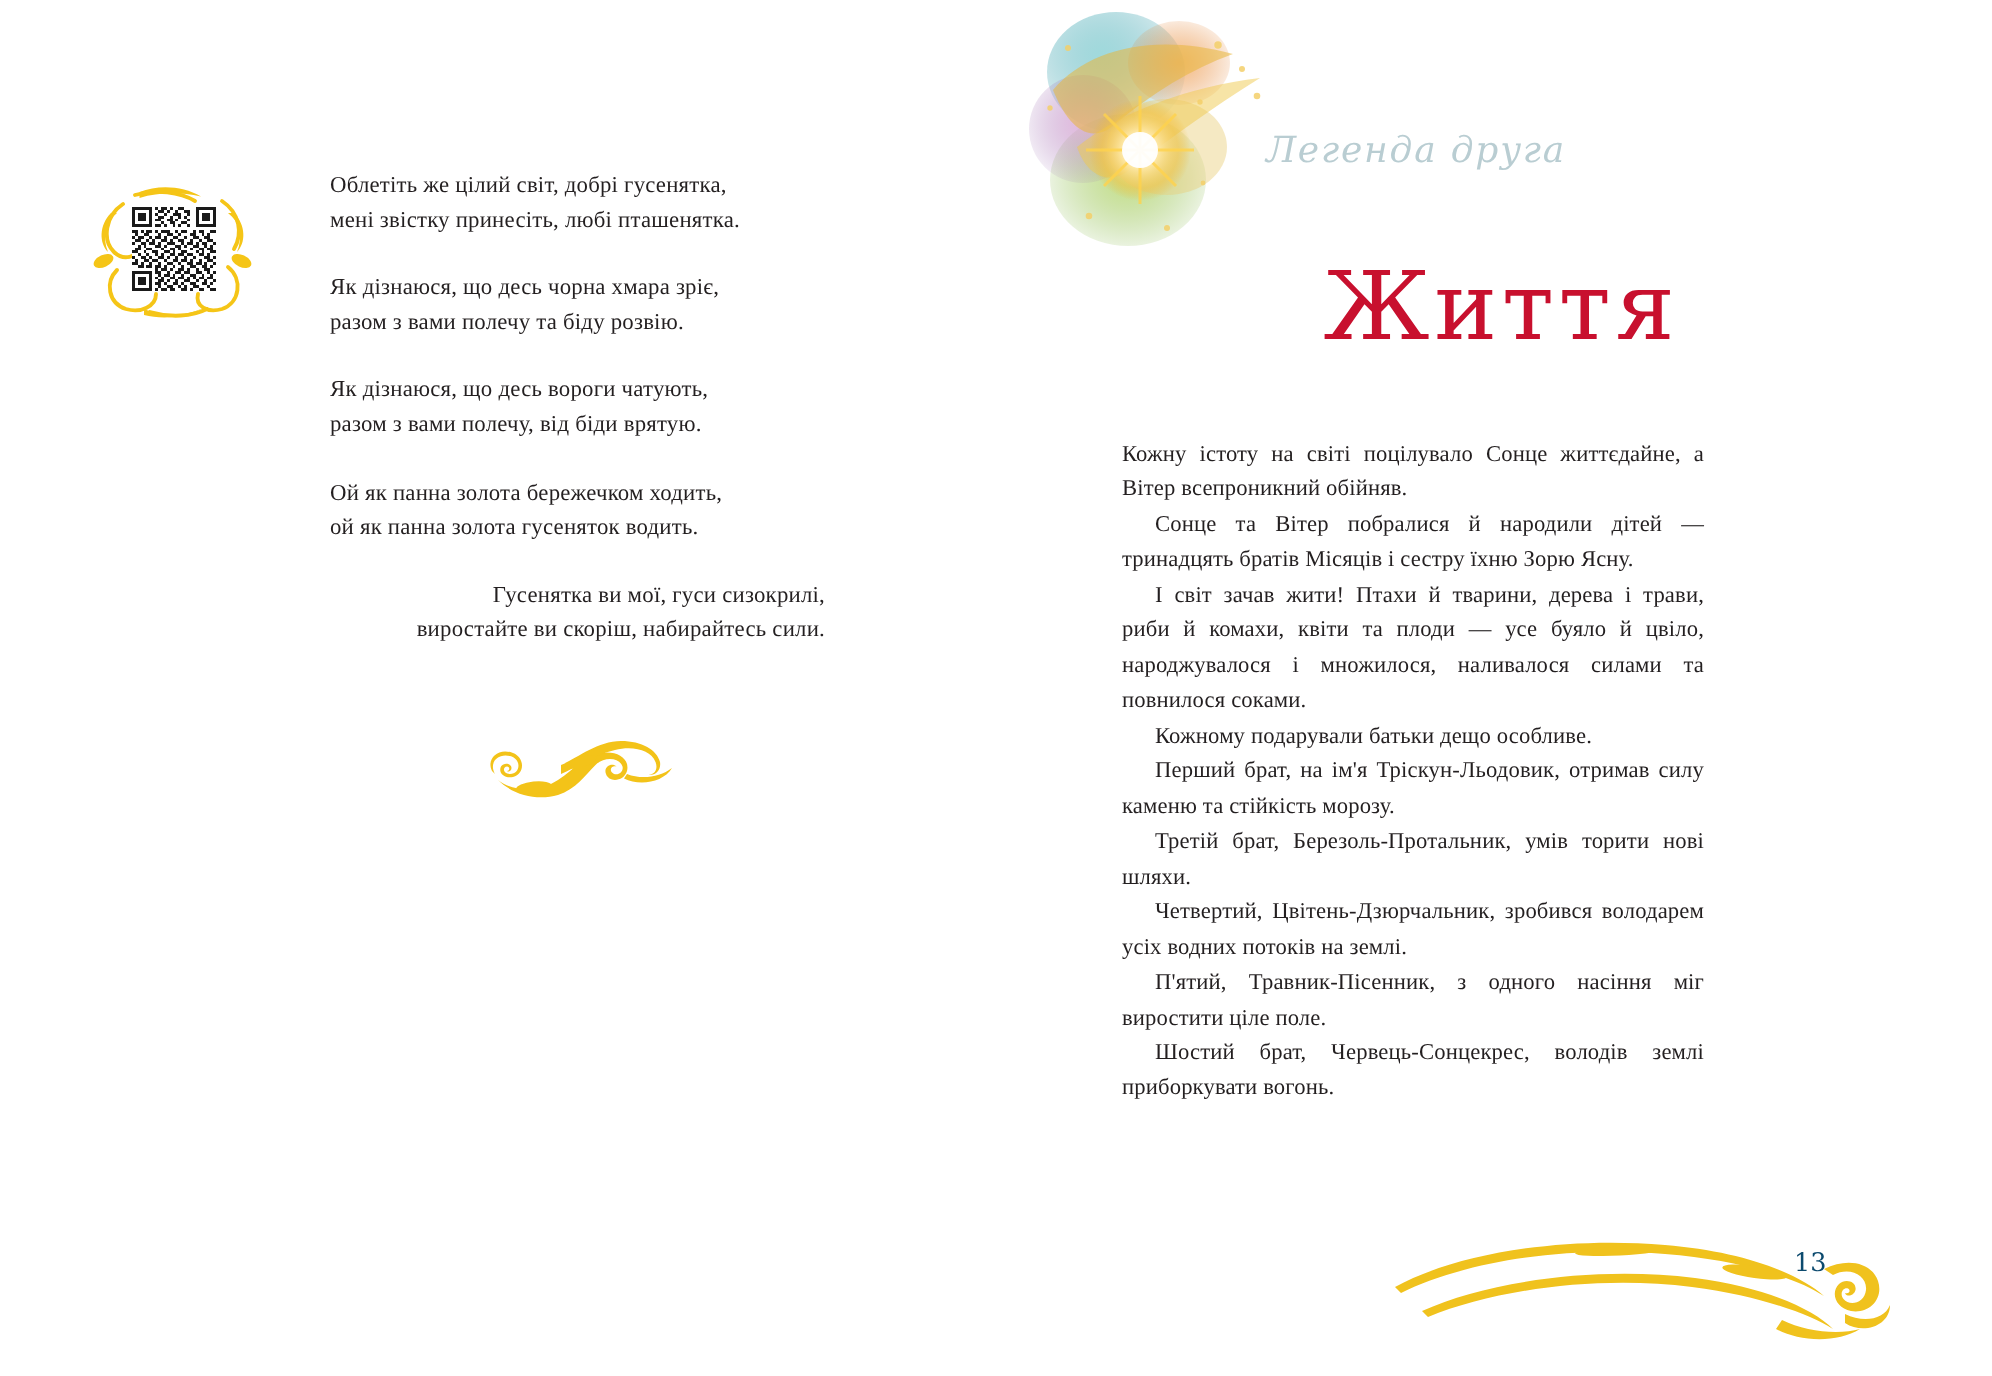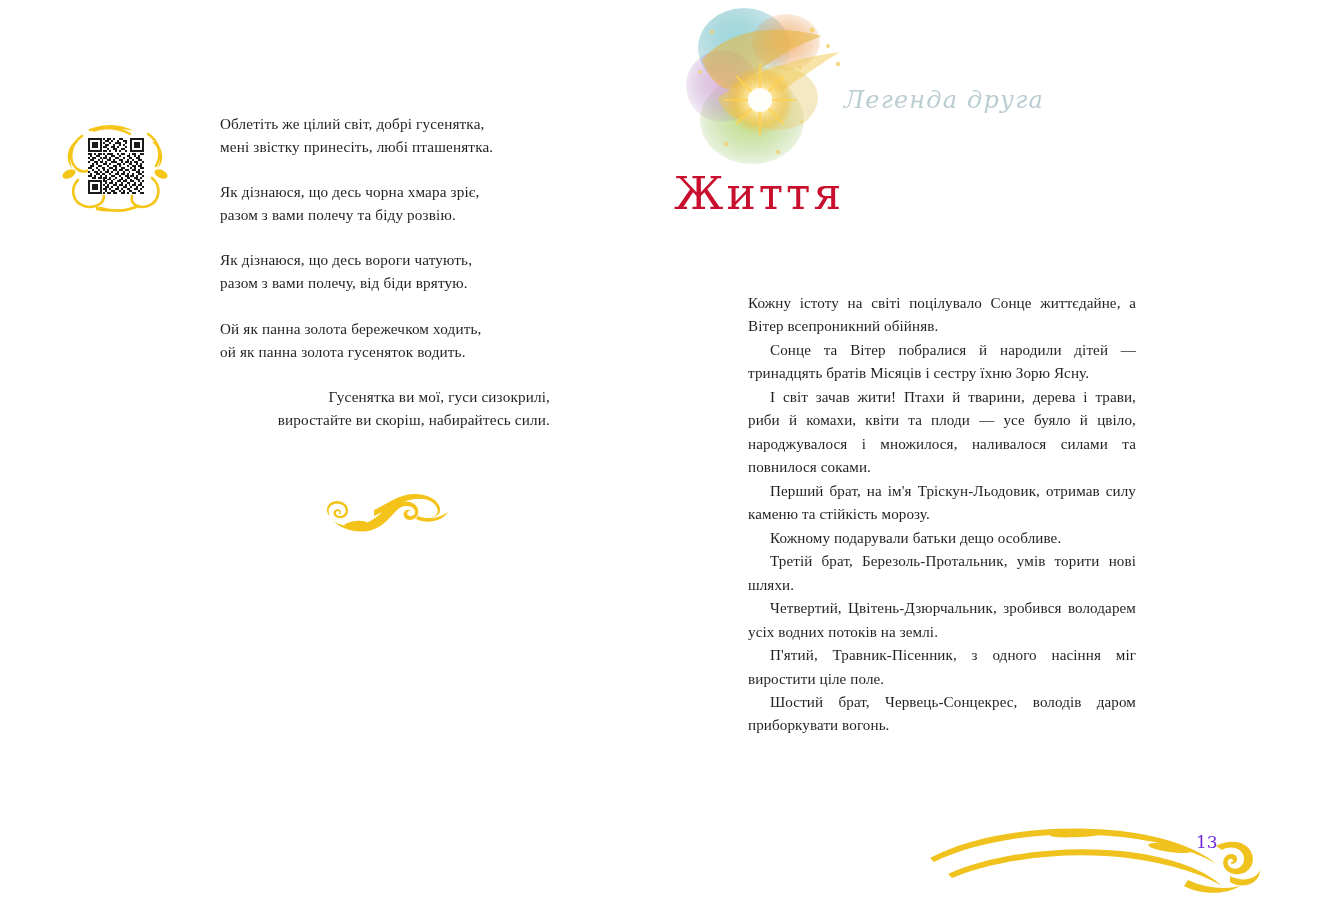--- a/index.html
+++ b/index.html
@@ -95,23 +95,23 @@
     letter-spacing: 1.2px;
     color: #b9cdd2;
     white-space: nowrap;
   }
 
   .chapter-title {
     position: absolute;
     left: 0;
     top: 168px;
     width: 664px;
-    text-align: left;
+    text-align: center;
     font-family: "DejaVu Serif", serif;
-    font-size: 44px;
+    font-size: 63px;
     letter-spacing: 3px;
     color: #c8102e;
     font-weight: normal;
     margin: 0;
   }
   .chapter-title .inner { padding-left: 10px; }
 
   .body-text {
     position: absolute;
     left: 748px;
@@ -126,21 +126,21 @@
     text-justify: inter-word;
     letter-spacing: 0.1px;
   }
   .body-text p.indent { text-indent: 22px; }
 
   .page-number {
     position: absolute;
     left: 1196px;
     top: 832px;
     font-size: 17px;
-    color: #6d28d9;
+    color: #0c4a6e;
     font-family: "DejaVu Serif", serif;
   }
 
   .bottom-flourish {
     position: absolute;
     left: 930px;
     top: 818px;
     width: 330px;
     height: 80px;
   }
@@ -482,26 +482,26 @@
 
     <div class="legend-label">Легенда друга</div>
 
     <h1 class="chapter-title"><span class="inner">Життя</span></h1>
   </div>
 
   <div class="body-text">
     <p>Кожну істоту на світі поцілувало Сонце життєдайне, а Вітер всепроникний обійняв.</p>
     <p class="indent">Сонце та Вітер побралися й народили дітей — тринадцять братів Місяців і сестру їхню Зорю Ясну.</p>
     <p class="indent">І світ зачав жити! Птахи й тварини, дерева і трави, риби й комахи, квіти та плоди — усе буяло й цвіло, народжувалося і множилося, наливалося силами та повнилося соками.</p>
+    <p class="indent">Кожному подарували батьки дещо особливе.</p>
     <p class="indent">Перший брат, на ім'я Тріскун-Льодовик, отримав силу каменю та стійкість морозу.</p>
-    <p class="indent">Кожному подарували батьки дещо особливе.</p>
     <p class="indent">Третій брат, Березоль-Протальник, умів торити нові шляхи.</p>
     <p class="indent">Четвертий, Цвітень-Дзюрчальник, зробився володарем усіх водних потоків на землі.</p>
     <p class="indent">П'ятий, Травник-Пісенник, з одного насіння міг виростити ціле поле.</p>
-    <p class="indent">Шостий брат, Червець-Сонцекрес, володів даром приборкувати вогонь.</p>
+    <p class="indent">Шостий брат, Червець-Сонцекрес, володів землі приборкувати вогонь.</p>
   </div>
 
   <div class="page-number">13</div>
 
   <svg class="bottom-flourish" viewBox="0 0 330 80">
     <g fill="#f0c21d">
       <path d="M0 40 C40 18, 110 6, 180 12 C230 16, 268 30, 286 46 C268 34, 230 22, 180 18 C112 12, 44 24, 4 44 Z"></path>
       <path d="M18 56 C62 36, 134 26, 200 34 C246 40, 278 54, 292 68 C276 58, 244 46, 198 40 C134 32, 66 42, 22 60 Z"></path>
       <path d="M286 28 C302 20, 318 24, 322 36 C326 48, 316 58, 304 56 C294 54, 290 44, 296 38 C300 34, 308 36, 307 42 C306 46, 301 47, 300 44 C303 45, 304 42, 302 41 C299 40, 296 44, 299 48 C303 53, 313 51, 314 42 C315 32, 303 26, 292 32 Z"></path>
       <path d="M300 58 C312 64, 326 62, 330 52 C330 66, 312 72, 300 64 Z"></path>

